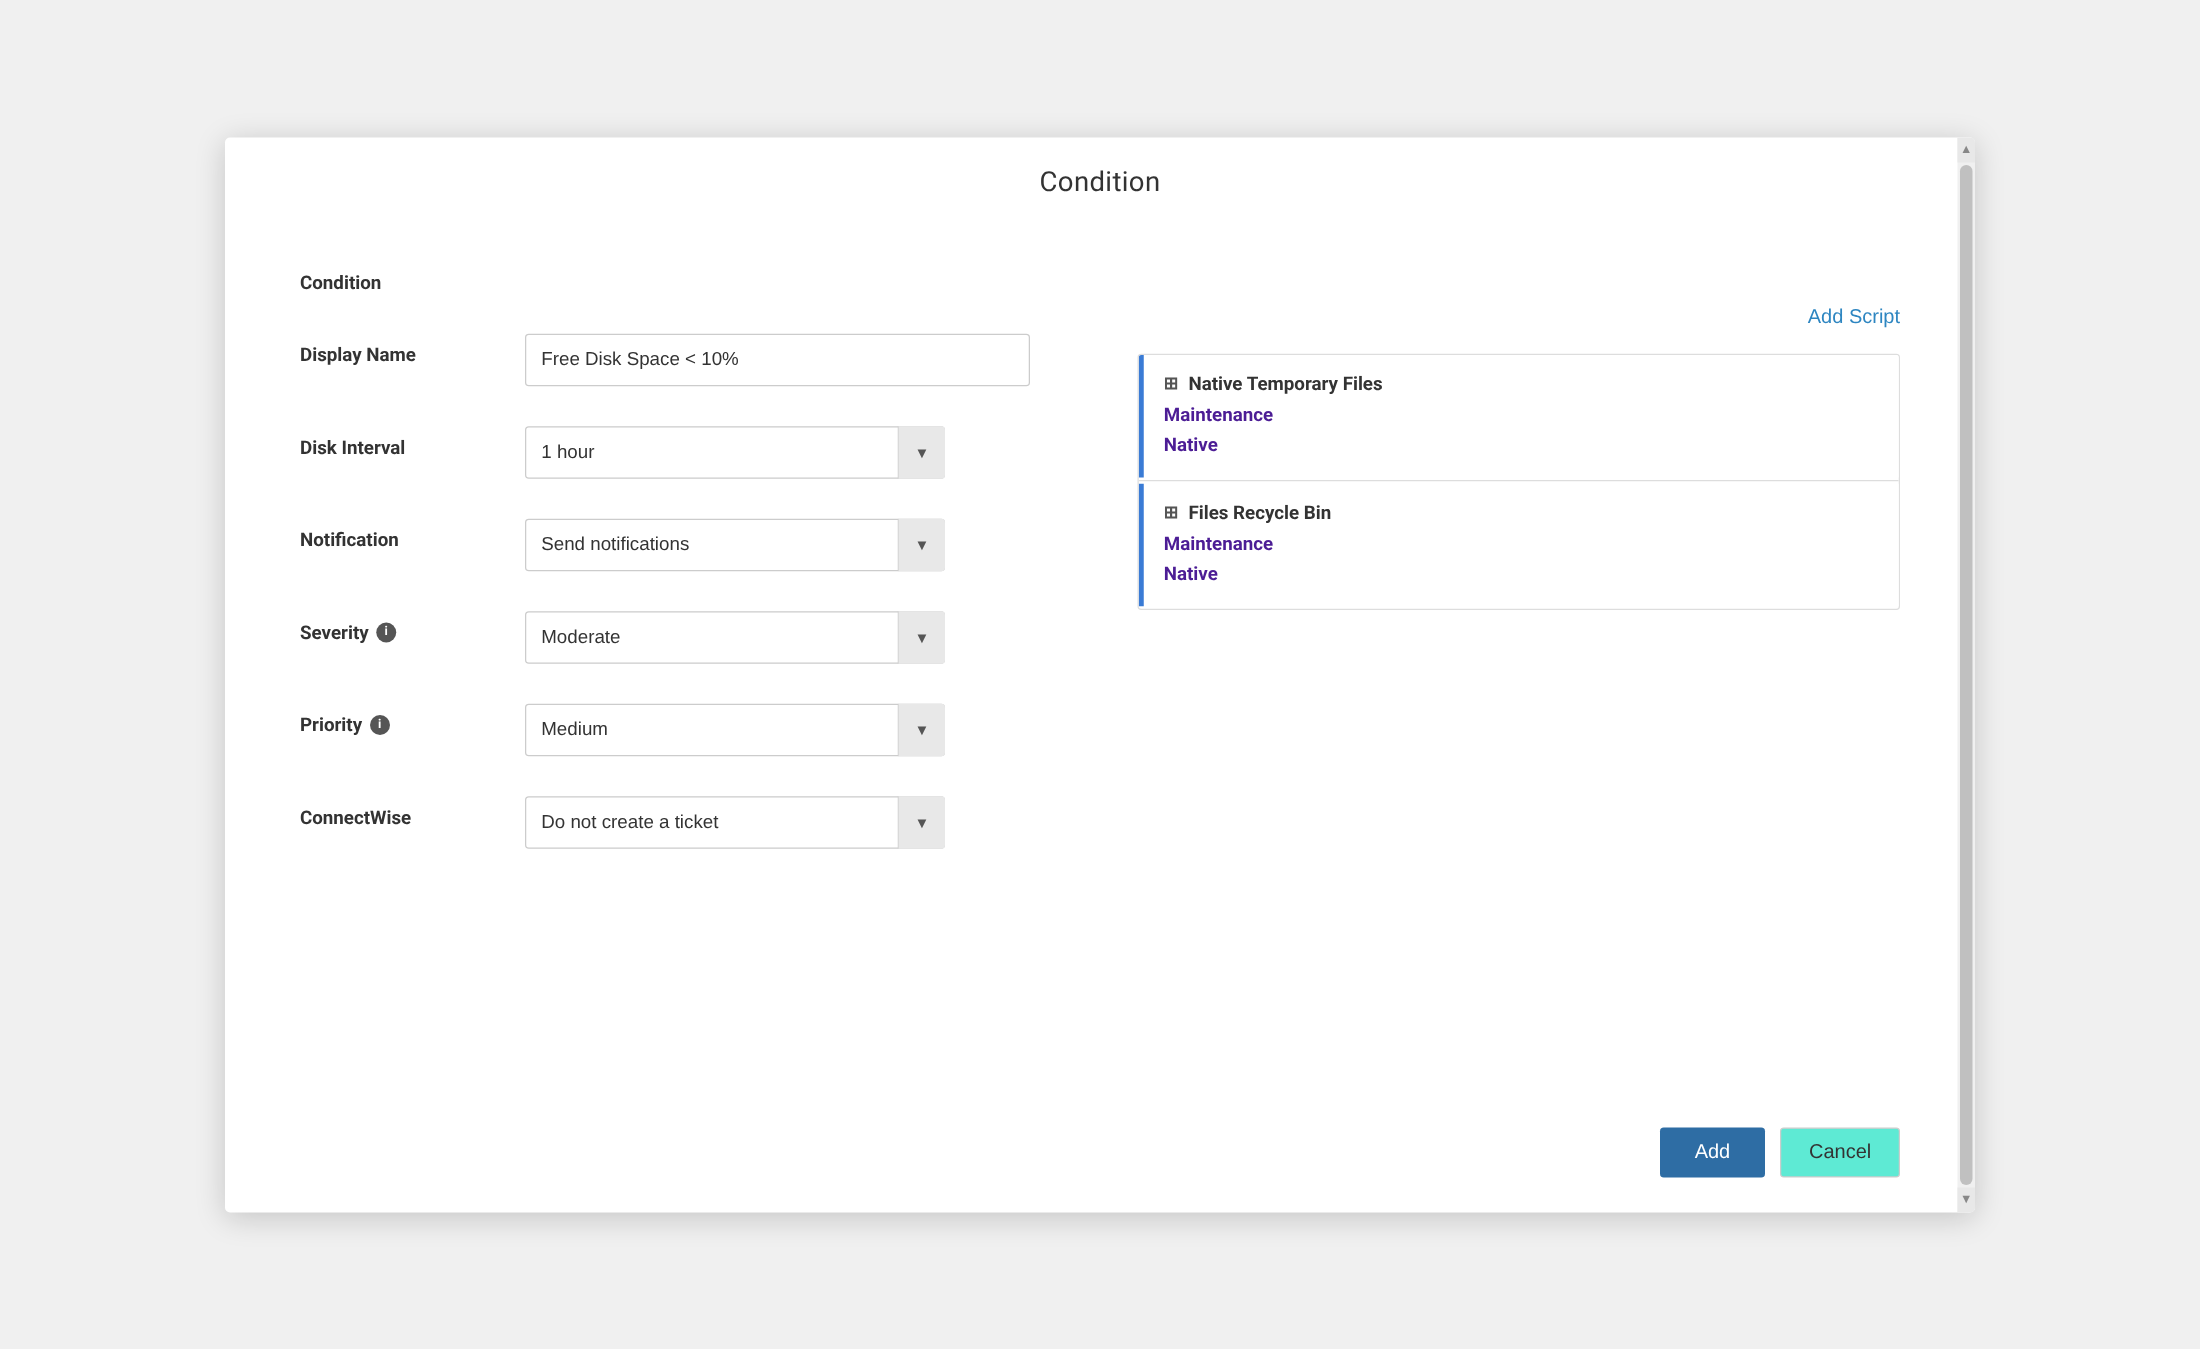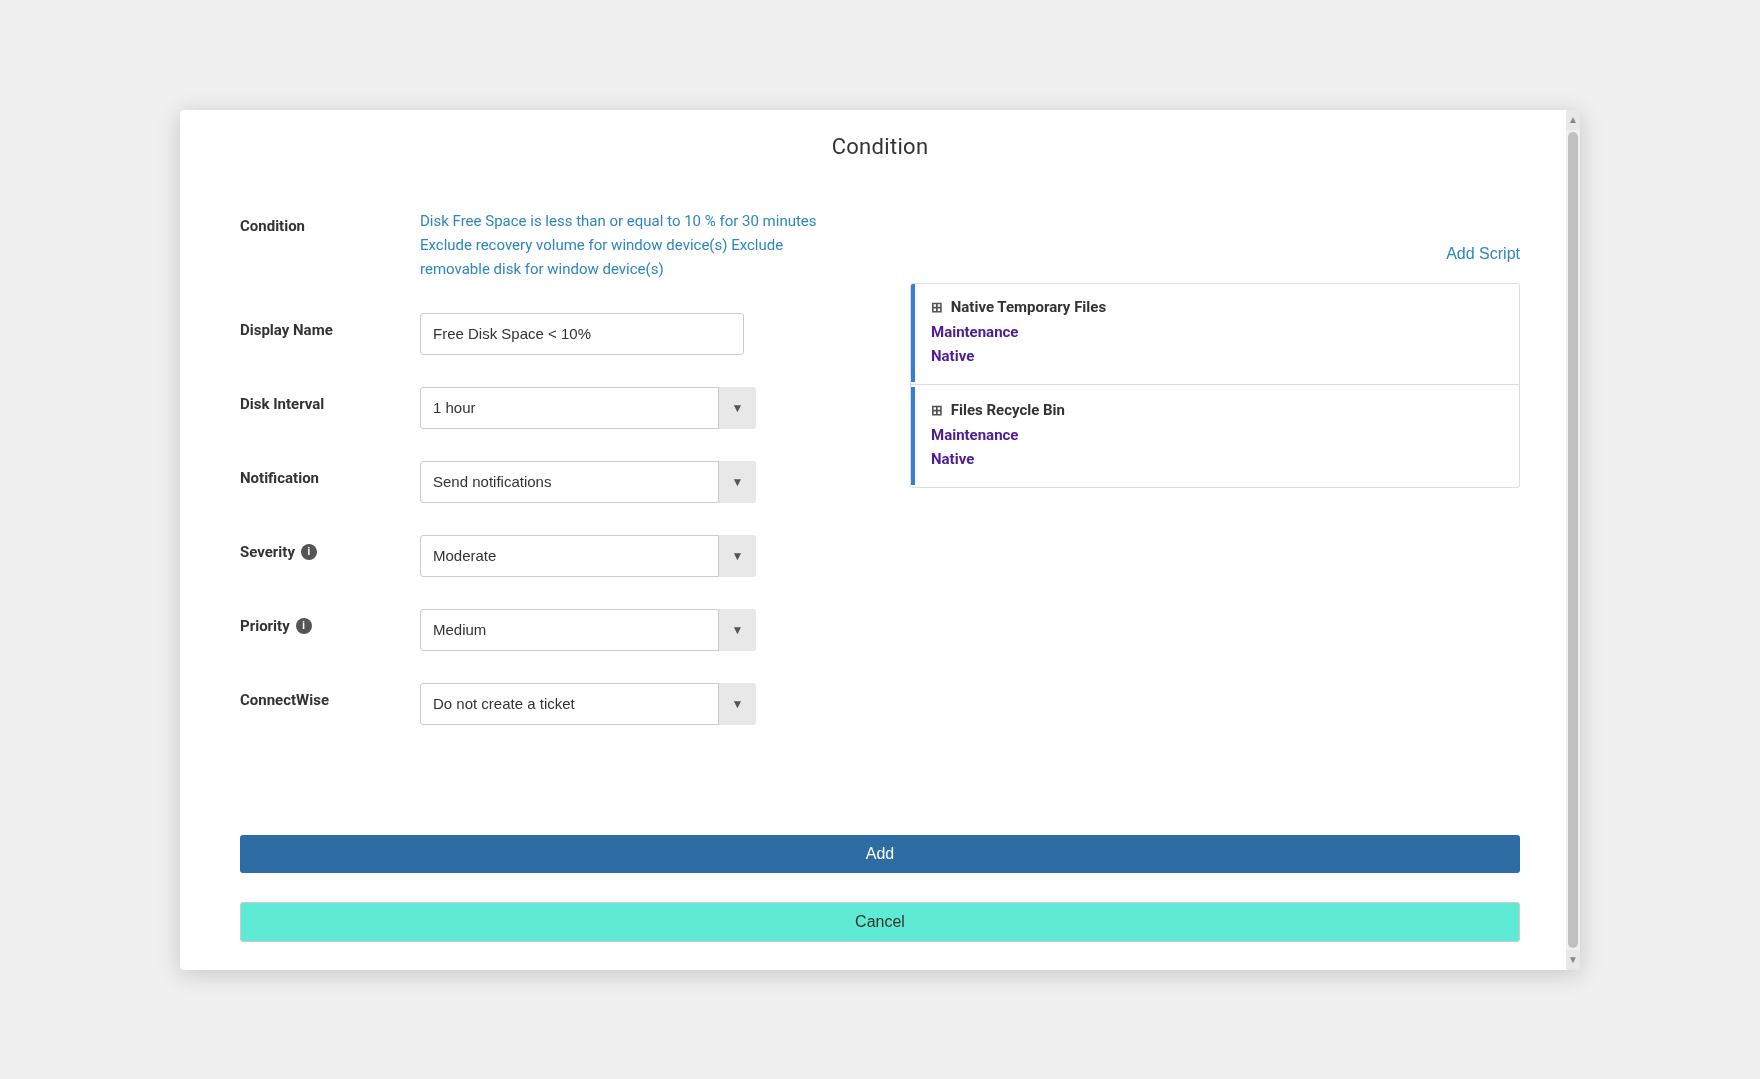--- a/index.html
+++ b/index.html
@@ -157,21 +157,21 @@
     }
 
     .condition-text {
       color: #2e86c1;
       font-size: 15px;
       line-height: 1.6;
       max-width: 380px;
     }
 
     .form-input {
-      width: 324px;
+      width: 404px;
       height: 42px;
       border: 1px solid #ccc;
       border-radius: 3px;
       padding: 0 12px;
       font-size: 15px;
       color: #333;
       background: #fff;
     }
 
     .form-select-wrapper {
@@ -242,22 +242,21 @@
     .scripts-container {
       border: 1px solid #ddd;
       border-radius: 3px;
       overflow: hidden;
     }
 
     .modal-footer {
       display: flex;
       justify-content: flex-end;
       padding: 20px 60px 28px 60px;
-      gap: 29px;
-      flex-direction: column;
+      gap: 12px;
     }
 
     .btn-add {
       background: #2e6da4;
       color: #fff;
       border: none;
       border-radius: 3px;
       padding: 10px 28px;
       font-size: 16px;
       cursor: pointer;
@@ -295,23 +294,20 @@
     <h2 class="modal-title">Condition</h2>
   </div>
 
   <div class="modal-body">
     <div class="modal-content">
 
       <div class="left-section">
 
         <div class="form-row">
           <div class="form-label">Condition</div>
-          <div class="form-value">
-            <span class="condition-text">Disk Free Space is less than or equal to 10 % for 30 minutes Exclude recovery volume for window device(s) Exclude removable disk for window device(s)</span>
-          </div>
         </div>
 
         <div class="form-row">
           <div class="form-label">Display Name</div>
           <div class="form-value">
             <input class="form-input" type="text" value="Free Disk Space &lt; 10%" style="">
           </div>
         </div>
 
         <div class="form-row">

